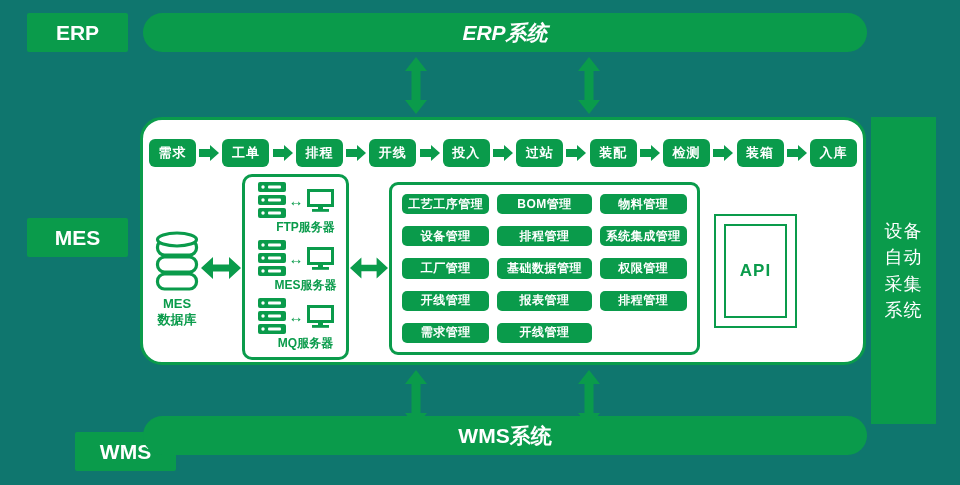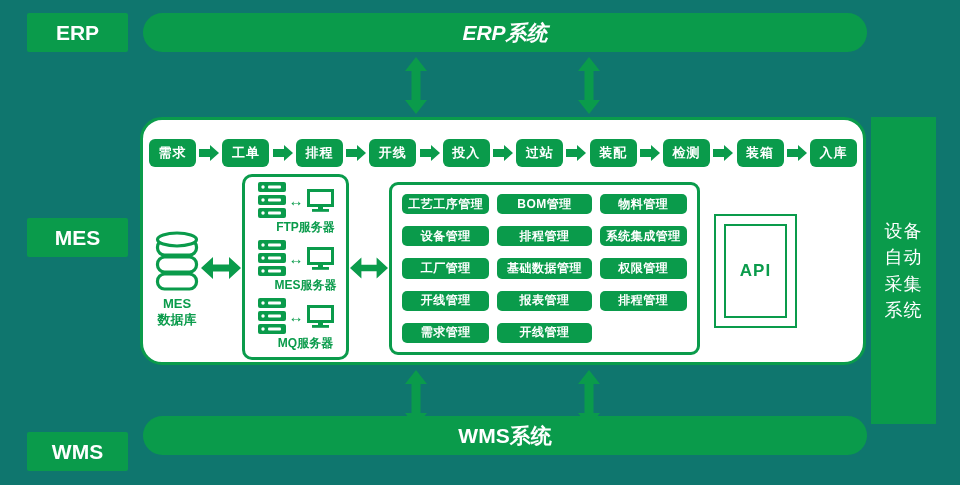--- a/index.html
+++ b/index.html
@@ -6,21 +6,21 @@
   html,body { width:960px; height:485px; background:#fff; overflow:hidden;
     font-family:"Liberation Sans", sans-serif; }
   .stage { position:relative; width:960px; height:485px; background:#0f766e; }
 
   
   .layer-label { position:absolute; left:27px; width:101px; height:39px;
     background:#0a9b4b; color:#fff; font-weight:bold; font-size:21px;
     display:flex; align-items:center; justify-content:center; border-radius:2px; }
   #erp-label { top:13px; }
   #mes-label { top:218px; }
-  #wms-label { top:432px; }
+  #wms-label { top:432px;margin-left:48px; }
 
   
   .system-bar { position:absolute; left:143px; width:724px; height:39px;
     background:#0a9b4b; border-radius:20px; color:#fff; font-weight:bold;
     font-size:21px; display:flex; align-items:center; justify-content:center; }
   #erp-bar { top:13px;font-style:italic; }
   #wms-bar { top:416px; }
 
   
   .vconn { position:absolute; width:22px; }

